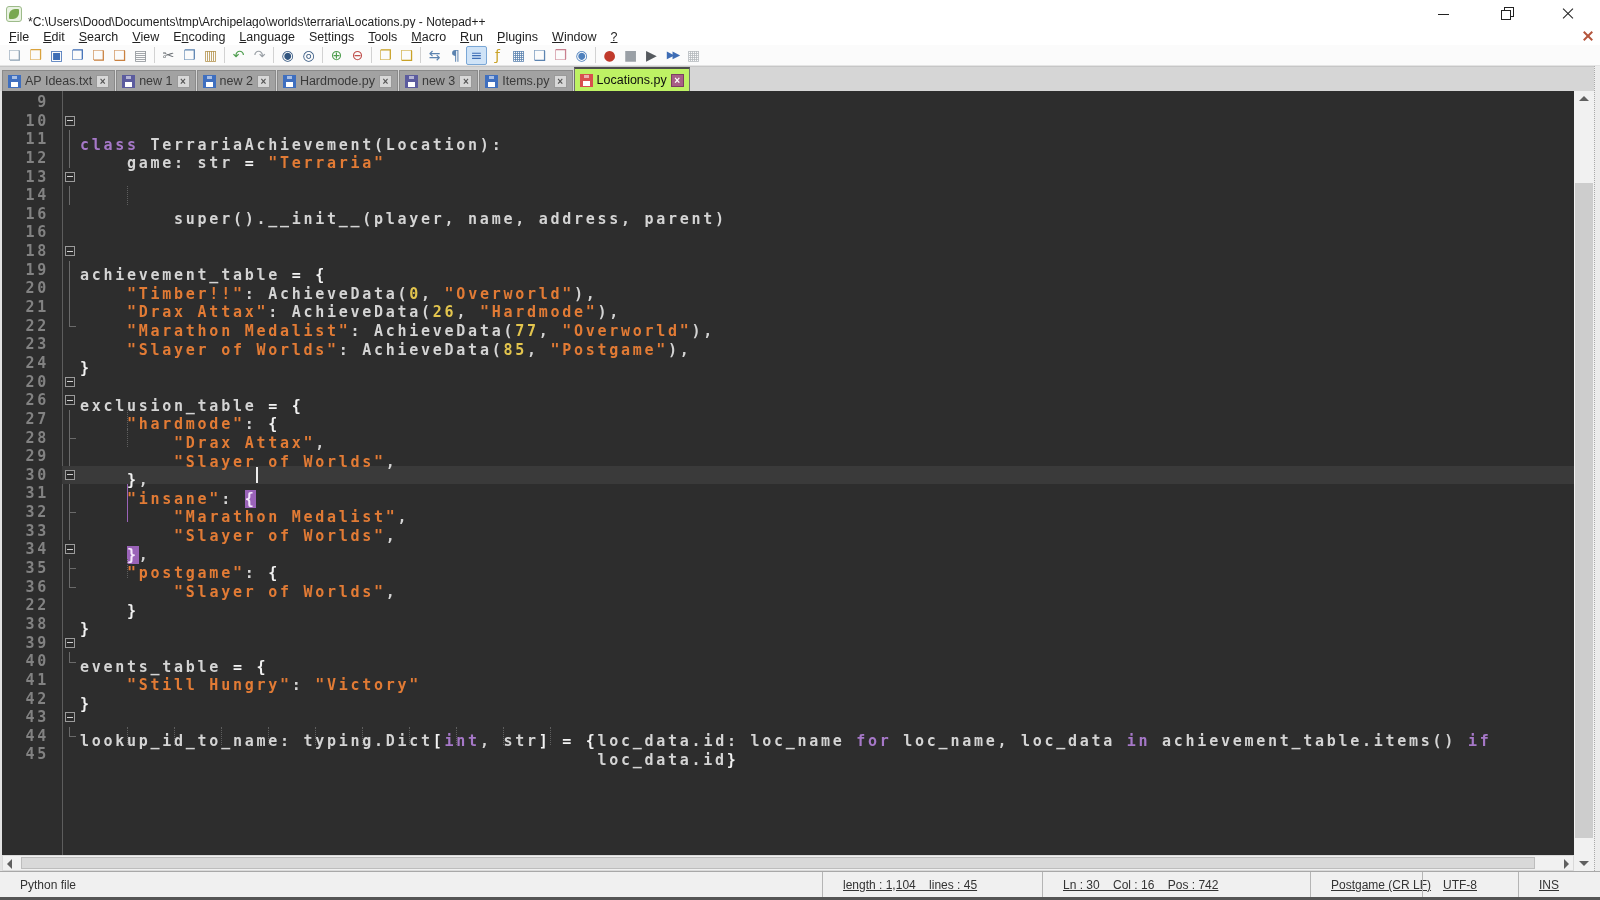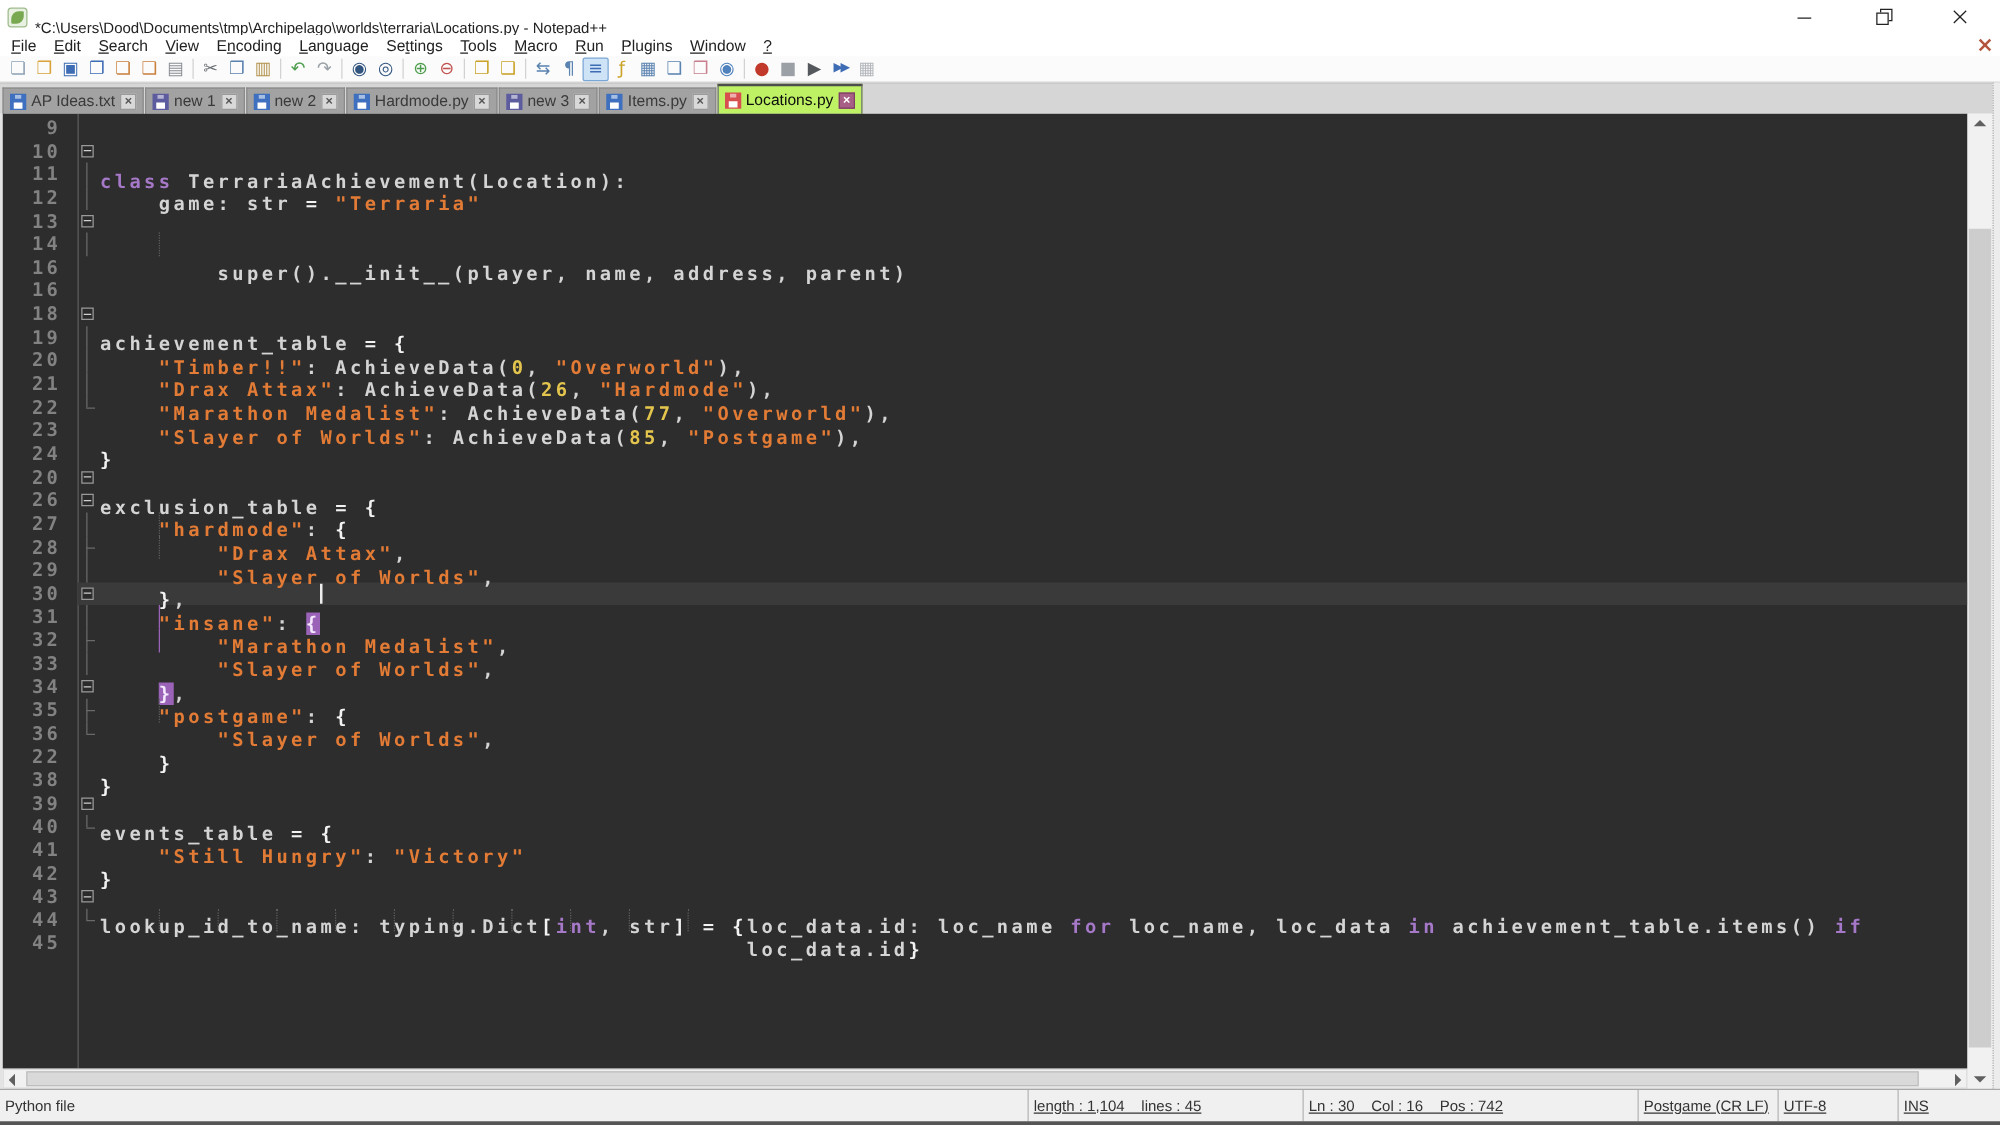--- a/index.html
+++ b/index.html
@@ -92,21 +92,21 @@
   .hscroll{position:absolute;left:2px;top:855px;width:1572px;height:16px;background:#f1f1f1;border:1px solid #d9d9d9;}
   .hthumb{position:absolute;top:1px;bottom:1px;left:18px;width:1514px;background:#d9d9d9;border:1px solid #bdbdbd;}
   .arr.left{top:3px;left:4px;border-right-color:#606060;border-left-width:0;}
   .arr.right{top:3px;right:4px;border-left-color:#606060;border-right-width:0;}
   .rightstrip{position:absolute;left:1594px;top:66px;width:6px;height:805px;background:#ececec;border-left:1px dotted #aaa;}
   .leftstrip{position:absolute;left:0;top:91px;width:2px;height:780px;background:#e3e3e3;}
 
   
   .statusbar{position:absolute;left:0;top:871px;width:1600px;height:26px;background:#f0f0f0;
              border-top:1px solid #a8a8a8;display:flex;align-items:center;font-size:12px;color:#333;}
-  .ss{padding-left:4px;white-space:pre;height:100%;display:flex;align-items:center;}
+  .ss{padding-left:20px;white-space:pre;height:100%;display:flex;align-items:center;}
   .ss + .ss{border-left:1px solid #b5b5b5;text-decoration:underline;}
   .bottomstrip{position:absolute;left:0;top:897px;width:1600px;height:3px;background:#555;}
 </style>
 </head>
 <body>
 
 <div class="app">
 
   <div class="titlebar">
     <span class="appicon"></span>

